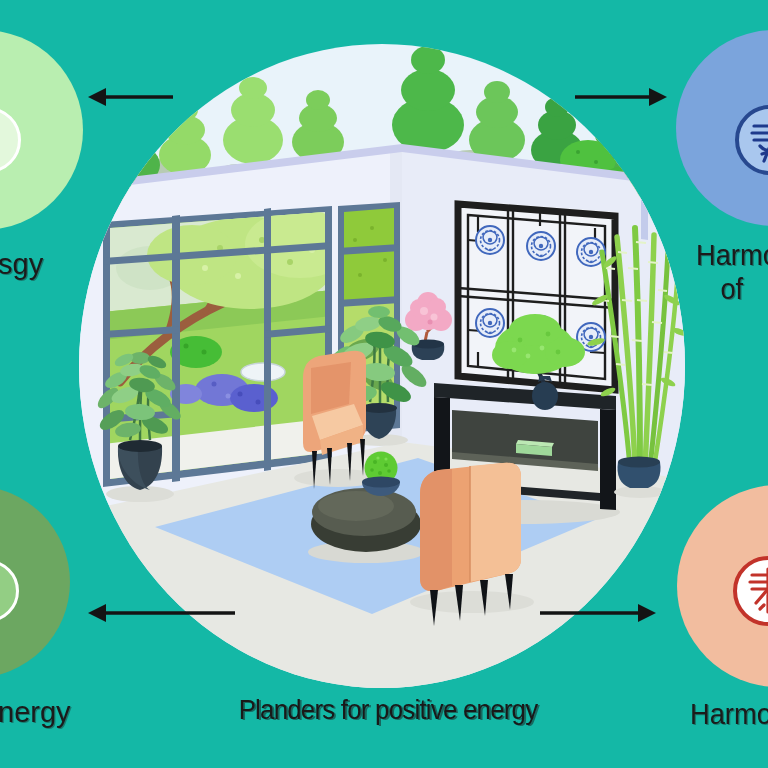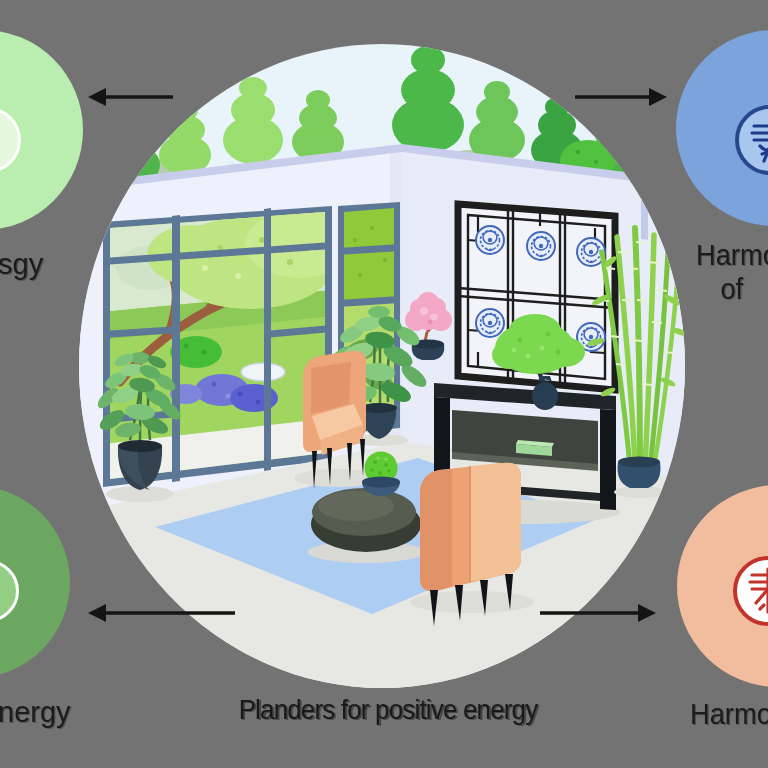--- a/index.html
+++ b/index.html
@@ -1,16 +1,16 @@
 <!DOCTYPE html>
 <html><head>
 <meta charset="utf-8">
 <style>
   html,body{margin:0;padding:0;background:#ffffff;}
-  .stage{position:relative;width:768px;height:768px;overflow:hidden;background:#737373;
+  .stage{position:relative;width:768px;height:768px;overflow:hidden;background:#14b8a6;
          font-family:"Liberation Sans", sans-serif;}
   .scene-svg,.arrows-svg{position:absolute;left:0;top:0;}
   .arrows-svg{z-index:2;pointer-events:none;}
   .circ{position:absolute;border-radius:50%;z-index:3;}
   .tl-circ{left:-117px;top:30px;width:200px;height:200px;background:#b9eeb0;}
   .tl-inner{left:-45px;top:107px;width:60px;height:60px;background:#e3f8dc;border:3px solid #ffffff;}
   .bl-circ{left:-122px;top:486px;width:192px;height:192px;background:#6ca761;}
   .bl-inner{left:-43px;top:560px;width:56px;height:56px;background:#93ce84;border:3px solid #ffffff;}
   .tr-circ{left:676px;top:30px;width:196px;height:196px;background:#7ba4dc;}
   .tr-seal{left:735px;top:105px;width:62px;height:62px;background:#a9c7ee;border:4px solid #27488f;

